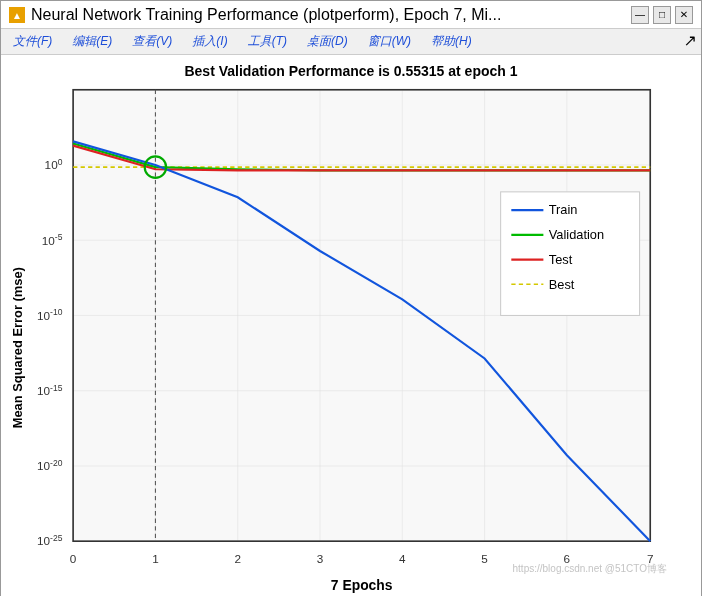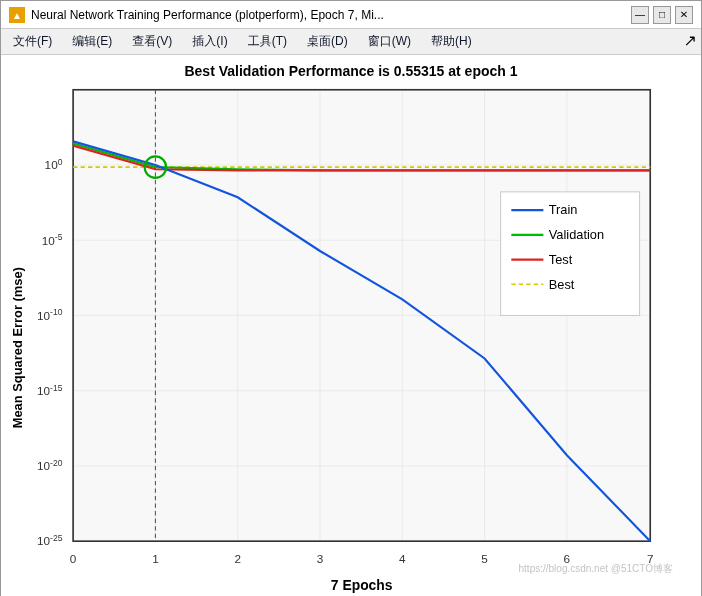--- a/index.html
+++ b/index.html
@@ -34,21 +34,21 @@
       background: #e8a000;
       display: inline-flex;
       align-items: center;
       justify-content: center;
       font-size: 10px;
       color: white;
       font-weight: bold;
     }
     .title-bar-text {
       flex: 1;
-      font-size: 12px;
+      font-size: 16px;
       color: #000;
     }
     .title-bar-controls {
       display: flex;
       gap: 4px;
     }
     .title-btn {
       width: 18px;
       height: 18px;
       border: 1px solid #999;
@@ -63,21 +63,22 @@
       background: #f0f0f0;
       display: flex;
       padding: 2px 4px;
       gap: 4px;
       border-bottom: 1px solid #ccc;
     }
     .menu-item {
       padding: 2px 8px;
       font-size: 12px;
       cursor: pointer;
-      color: #0f172a;
+      color: #1d4ed8;
+      font-style: italic;
     }
     .plot-container {
       flex: 1;
       background: #fff;
       display: flex;
       flex-direction: column;
       align-items: center;
       padding: 8px 8px 4px 8px;
       position: relative;
     }
@@ -92,21 +93,21 @@
       flex: 1;
       width: 100%;
     }
     svg.chart {
       width: 100%;
       height: 100%;
     }
     .watermark {
       position: absolute;
       bottom: 30px;
-      right: 20px;
+      right: 26px;
       font-size: 10px;
       color: #aaa;
       opacity: 0.7;
     }
   </style>
 </head>
 <body>
 
 <div class="window">
 

